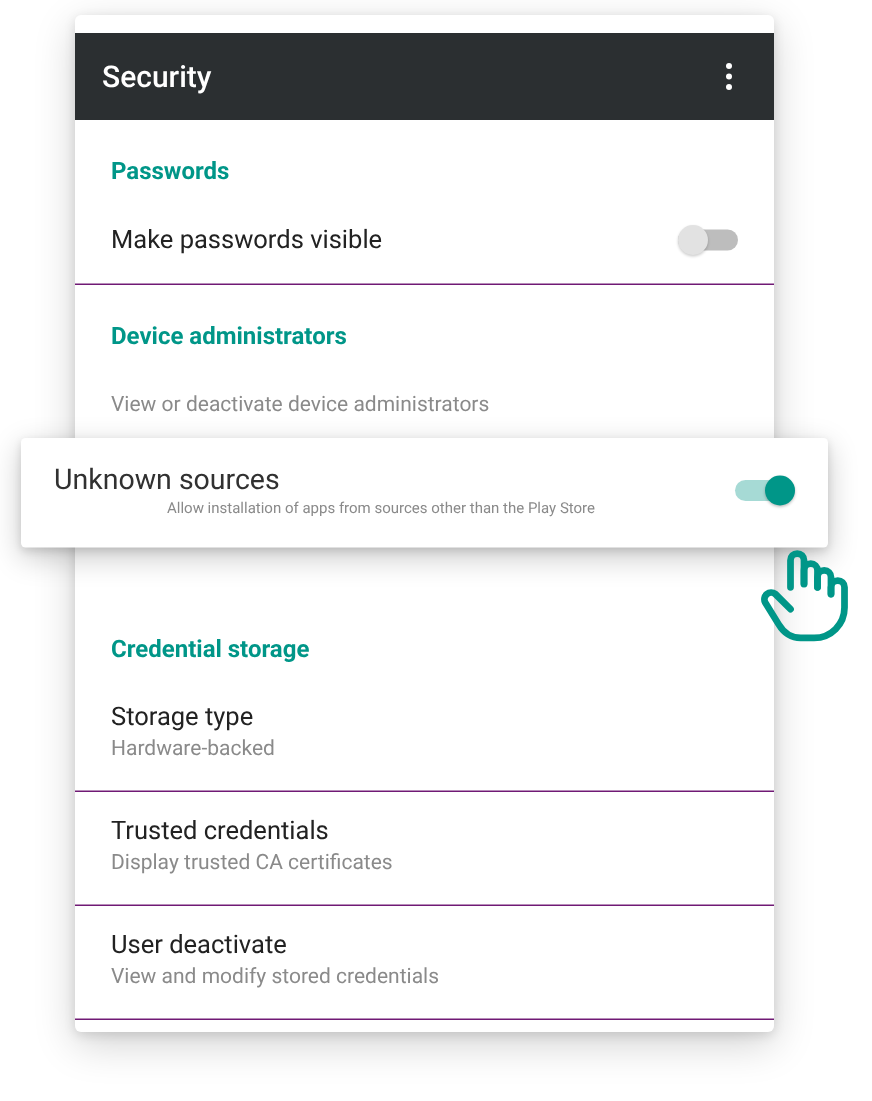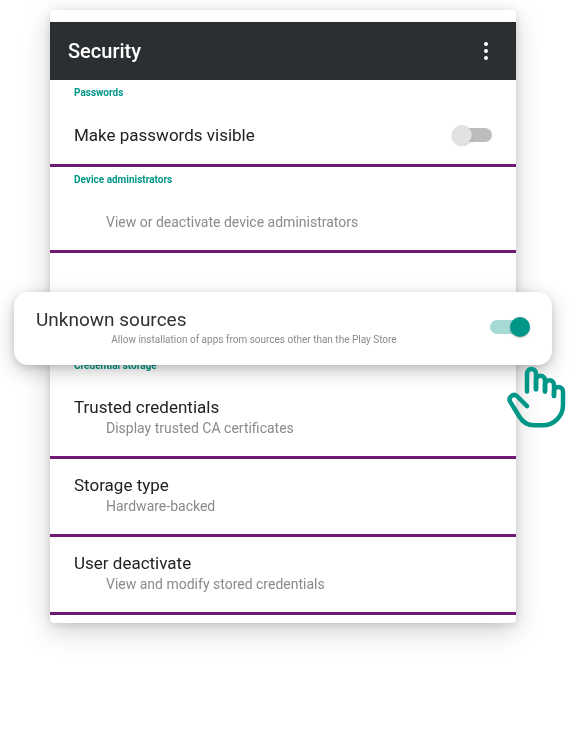--- a/index.html
+++ b/index.html
@@ -44,47 +44,46 @@
     align-items: center;
     justify-content: center;
     gap: 3px;
     cursor: pointer;
   }
   .more-dots span {
     width: 4px; height: 4px; background: #fff; border-radius: 50%;
   }
   .section-header {
     color: #009688;
-    font-size: 10px;
+    font-size: 16px;
     font-weight: 700;
-    padding: 7px 24px 10px 24px;
+    padding: 24px 24px 10px 24px;
   }
   .row {
     padding: 16px 24px 18px 24px;
-    border-bottom: 3px solid #701a75;
+    border-bottom: 1px solid #701a75;
     display: flex;
     align-items: center;
     justify-content: space-between;
     gap: 28px;
     background: #fff;
   }
   .row:last-child { border-bottom: none; }
   .row .texts {
     flex: 1;
   }
   .row .title {
     font-size: 17px;
     color: #222;
   }
   .row .subtitle {
     font-size: 14px;
     color: #8a8a8a;
     margin-top: 2px;
     line-height: 1.35;
-    margin-left: 32px;
   }
   
   .toggle {
     width: 40px; height: 22px; position: relative; flex-shrink: 0;
   }
   .toggle .track-off {
     position: absolute; inset: 4px 0 4px 0;
     background: #bdbdbd; border-radius: 999px;
   }
   .toggle .thumb-off {
@@ -105,21 +104,21 @@
     box-shadow: 0 1px 2px rgba(0,0,0,0.25);
   }
 
   
   .popout {
     position: absolute;
     left: 14px;
     top: 292px;
     width: 538px;
     background: #fff;
-    border-radius: 14px;
+    border-radius: 3px;
     box-shadow: 0 6px 20px rgba(0,0,0,0.22), 0 2px 6px rgba(0,0,0,0.12);
     padding: 16px 22px 18px 22px;
     display: flex;
     align-items: center;
     justify-content: space-between;
     gap: 18px;
     z-index: 5;
   }
   .popout .texts { flex: 1; }
   .popout .title {
@@ -182,29 +181,29 @@
       <div class="subtitle">View or deactivate device administrators</div>
     </div>
   </div>
 
   <div class="pop-spacer"></div>
 
   <div class="section-header">Credential storage</div>
 
   <div class="row">
     <div class="texts">
+      <div class="title">Storage type</div>
+      <div class="subtitle">Hardware-backed</div>
+    </div>
+  </div>
+
+  <div class="row">
+    <div class="texts">
       <div class="title">Trusted credentials</div>
       <div class="subtitle">Display trusted CA certificates</div>
-    </div>
-  </div>
-
-  <div class="row">
-    <div class="texts">
-      <div class="title">Storage type</div>
-      <div class="subtitle">Hardware-backed</div>
     </div>
   </div>
 
   <div class="row">
     <div class="texts">
       <div class="title">User deactivate</div>
       <div class="subtitle">View and modify stored credentials</div>
     </div>
   </div>
 

